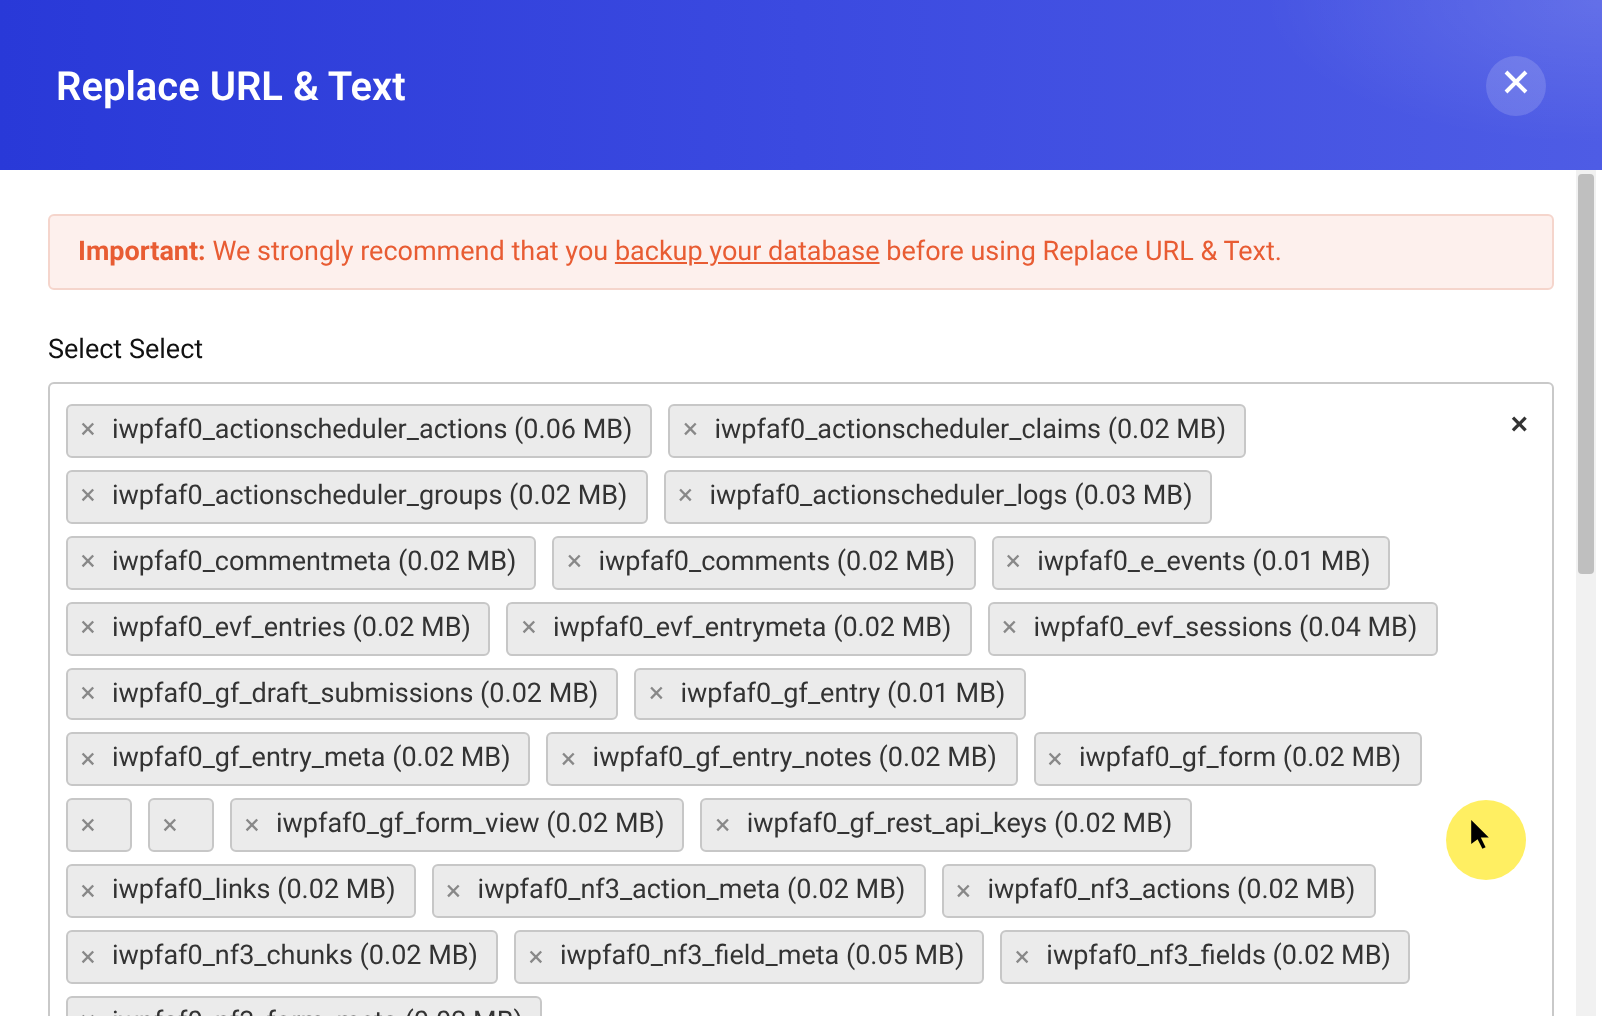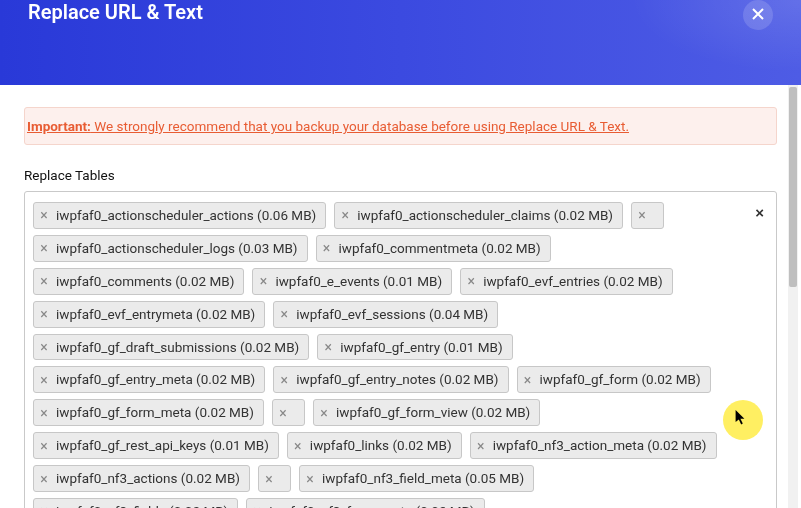--- a/index.html
+++ b/index.html
@@ -9,21 +9,21 @@
     width: 801px;
     height: 508px;
     overflow: hidden;
     position: relative;
   }
   .header {
     background: linear-gradient(90deg, #2939d8 0%, #3b4ae0 50%, #4e5ce5 100%);
     height: 85px;
     padding: 0 28px;
     display: flex;
-    align-items: flex-start;
+    align-items: center;
     justify-content: space-between;
     position: relative;
   }
   .header::after {
     content: "";
     position: absolute;
     top: 0; right: 0;
     width: 200px; height: 85px;
     background: radial-gradient(ellipse at top right, rgba(255,255,255,0.12), transparent 60%);
     pointer-events: none;
@@ -48,25 +48,24 @@
   .content {
     padding: 22px 24px 0 24px;
     height: calc(508px - 85px);
     overflow: hidden;
     position: relative;
   }
   .notice {
     background: #fdf0ed;
     border: 1px solid #f5d5cc;
     border-radius: 3px;
-    padding: 10px 2px;
+    padding: 10px 14px;
     color: #e85c33;
     font-size: 13.5px;
     margin-bottom: 22px;
-    text-decoration: underline;
   }
   .notice a { color: #e85c33; text-decoration: underline; }
   .notice strong { font-weight: 700; }
   .label {
     font-size: 13.5px;
     color: #111;
     margin-bottom: 8px;
   }
   .table-select {
     border: 1px solid #c9c9c9;
@@ -157,33 +156,34 @@
           <path d="M2 2 L12 12 M12 2 L2 12"></path>
         </svg>
     </span>
   </button>
 </div>
 
 <div class="content">
   <div class="notice">
     <strong>Important:</strong><span> We strongly recommend that you </span><a href="#">backup your database</a><span> before using Replace URL &amp; Text.</span>
   </div>
-  <div class="label">Replace Tables</div>
+  <div class="label">Select Select</div>
   <div class="table-select">
 
   <span class="chip">
         <span class="chip-x">×</span>
         <span>iwpfaf0_actionscheduler_actions (0.06 MB)</span>
       </span>
       <span class="chip">
         <span class="chip-x">×</span>
         <span>iwpfaf0_actionscheduler_claims (0.02 MB)</span>
       </span>
       <span class="chip">
         <span class="chip-x">×</span>
+        <span>iwpfaf0_actionscheduler_groups (0.02 MB)</span>
       </span>
       <span class="chip">
         <span class="chip-x">×</span>
         <span>iwpfaf0_actionscheduler_logs (0.03 MB)</span>
       </span>
       <span class="chip">
         <span class="chip-x">×</span>
         <span>iwpfaf0_commentmeta (0.02 MB)</span>
       </span>
       <span class="chip">
@@ -221,47 +221,47 @@
       <span class="chip">
         <span class="chip-x">×</span>
         <span>iwpfaf0_gf_entry_notes (0.02 MB)</span>
       </span>
       <span class="chip">
         <span class="chip-x">×</span>
         <span>iwpfaf0_gf_form (0.02 MB)</span>
       </span>
       <span class="chip">
         <span class="chip-x">×</span>
-        <span>iwpfaf0_gf_form_meta (0.02 MB)</span>
       </span>
       <span class="chip">
         <span class="chip-x">×</span>
       </span>
       <span class="chip">
         <span class="chip-x">×</span>
         <span>iwpfaf0_gf_form_view (0.02 MB)</span>
       </span>
       <span class="chip">
         <span class="chip-x">×</span>
-        <span>iwpfaf0_gf_rest_api_keys (0.01 MB)</span>
+        <span>iwpfaf0_gf_rest_api_keys (0.02 MB)</span>
       </span>
       <span class="chip">
         <span class="chip-x">×</span>
         <span>iwpfaf0_links (0.02 MB)</span>
       </span>
       <span class="chip">
         <span class="chip-x">×</span>
         <span>iwpfaf0_nf3_action_meta (0.02 MB)</span>
       </span>
       <span class="chip">
         <span class="chip-x">×</span>
         <span>iwpfaf0_nf3_actions (0.02 MB)</span>
       </span>
       <span class="chip">
         <span class="chip-x">×</span>
+        <span>iwpfaf0_nf3_chunks (0.02 MB)</span>
       </span>
       <span class="chip">
         <span class="chip-x">×</span>
         <span>iwpfaf0_nf3_field_meta (0.05 MB)</span>
       </span>
       <span class="chip">
         <span class="chip-x">×</span>
         <span>iwpfaf0_nf3_fields (0.02 MB)</span>
       </span>
       <span class="chip">

